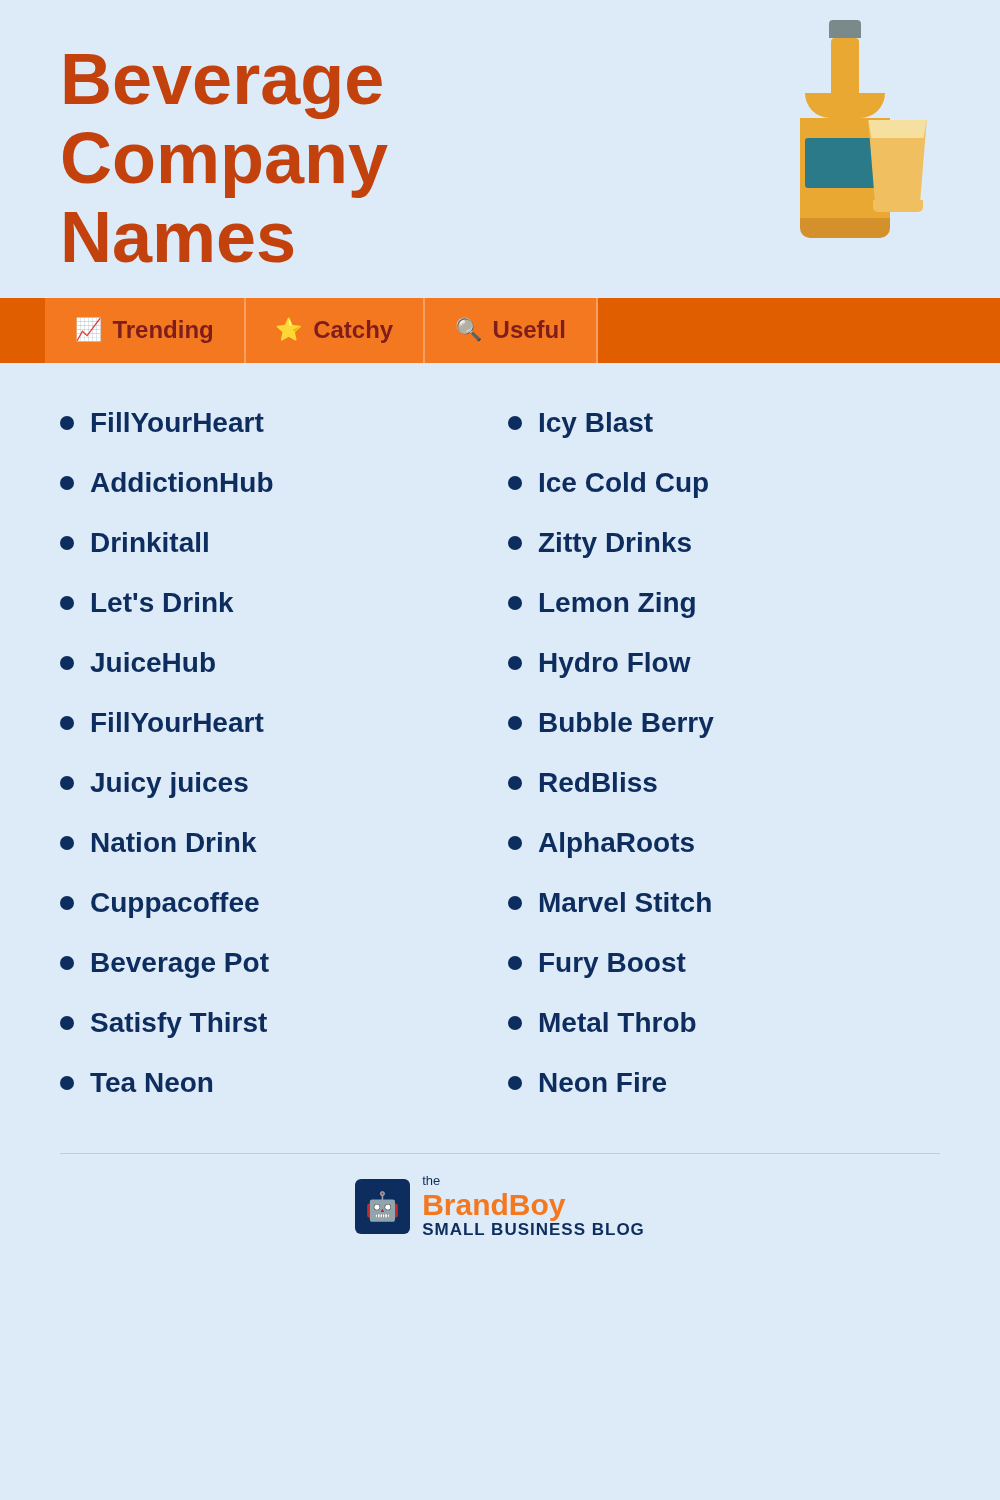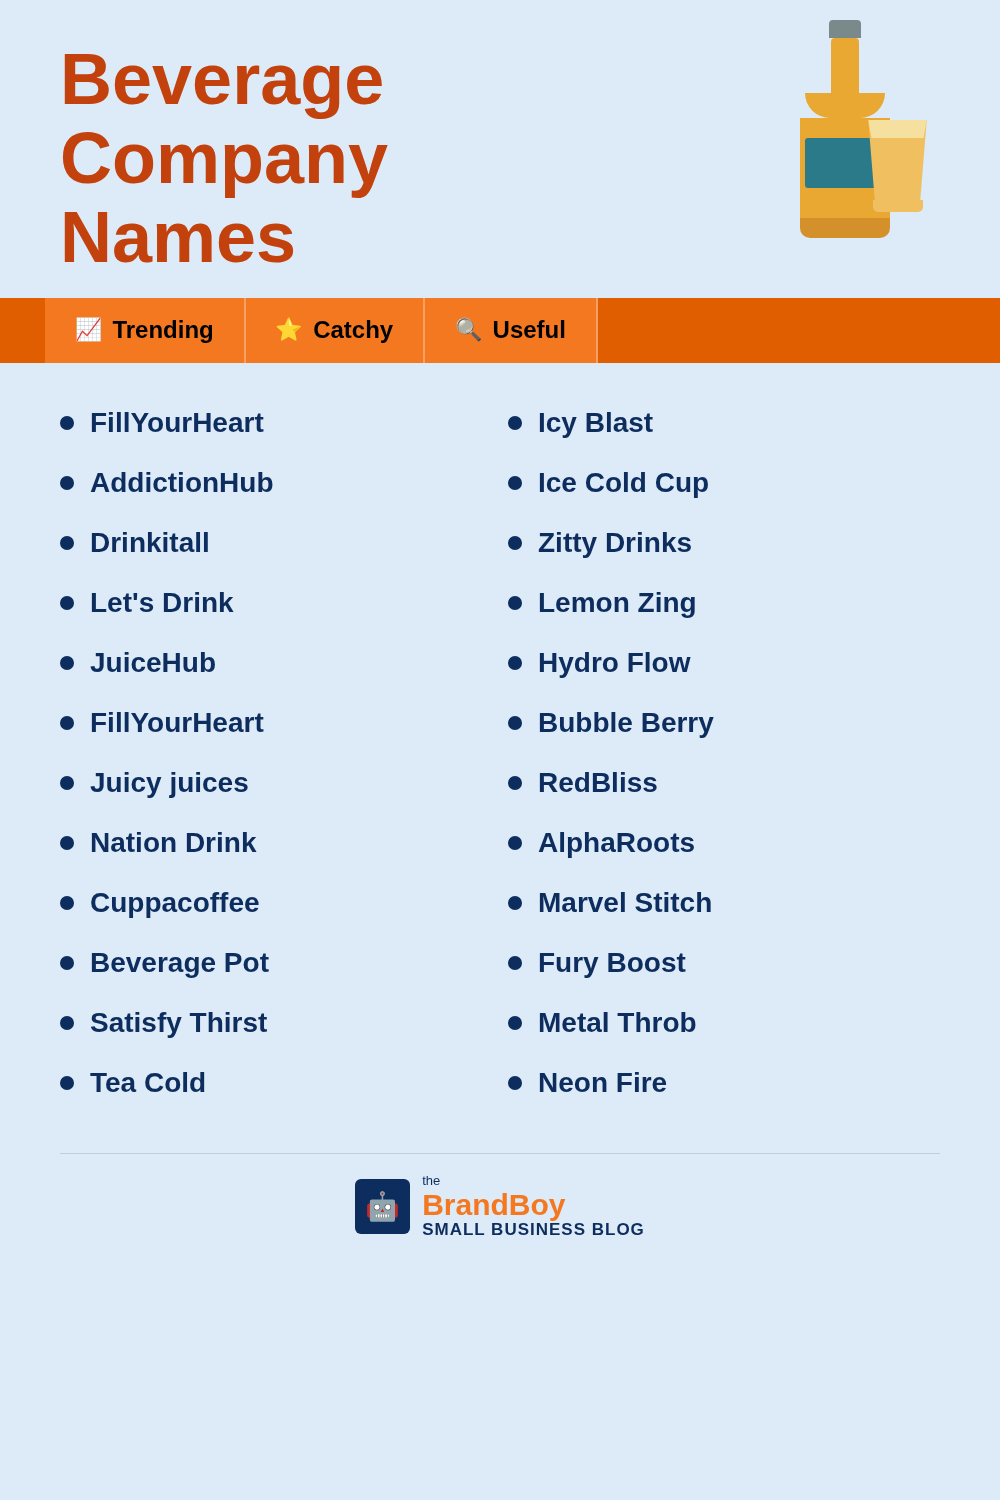--- a/index.html
+++ b/index.html
@@ -158,21 +158,21 @@
 
     .banner-item:last-child {
       border-right: none;
     }
 
     .banner-icon {
       font-size: 22px;
     }
 
     .banner-text {
-      color: #000000;
+      color: #7f1d1d;
       font-size: 24px;
       font-weight: 900;
     }
 
     .banner-right-block {
       flex: 1;
       height: 65px;
       background: #e05e00;
     }
 
@@ -356,21 +356,21 @@
       <div class="list-item">
       <div class="bullet"></div>
       <span class="item-text">Beverage Pot</span>
     </div>
       <div class="list-item">
       <div class="bullet"></div>
       <span class="item-text">Satisfy Thirst</span>
     </div>
       <div class="list-item">
       <div class="bullet"></div>
-      <span class="item-text">Tea Cold</span>
+      <span class="item-text">Tea Neon</span>
     </div>
     </div>
 
   <div class="column" id="right-col">
       <div class="list-item">
       <div class="bullet"></div>
       <span class="item-text">Icy Blast</span>
     </div>
       <div class="list-item">
       <div class="bullet"></div>

